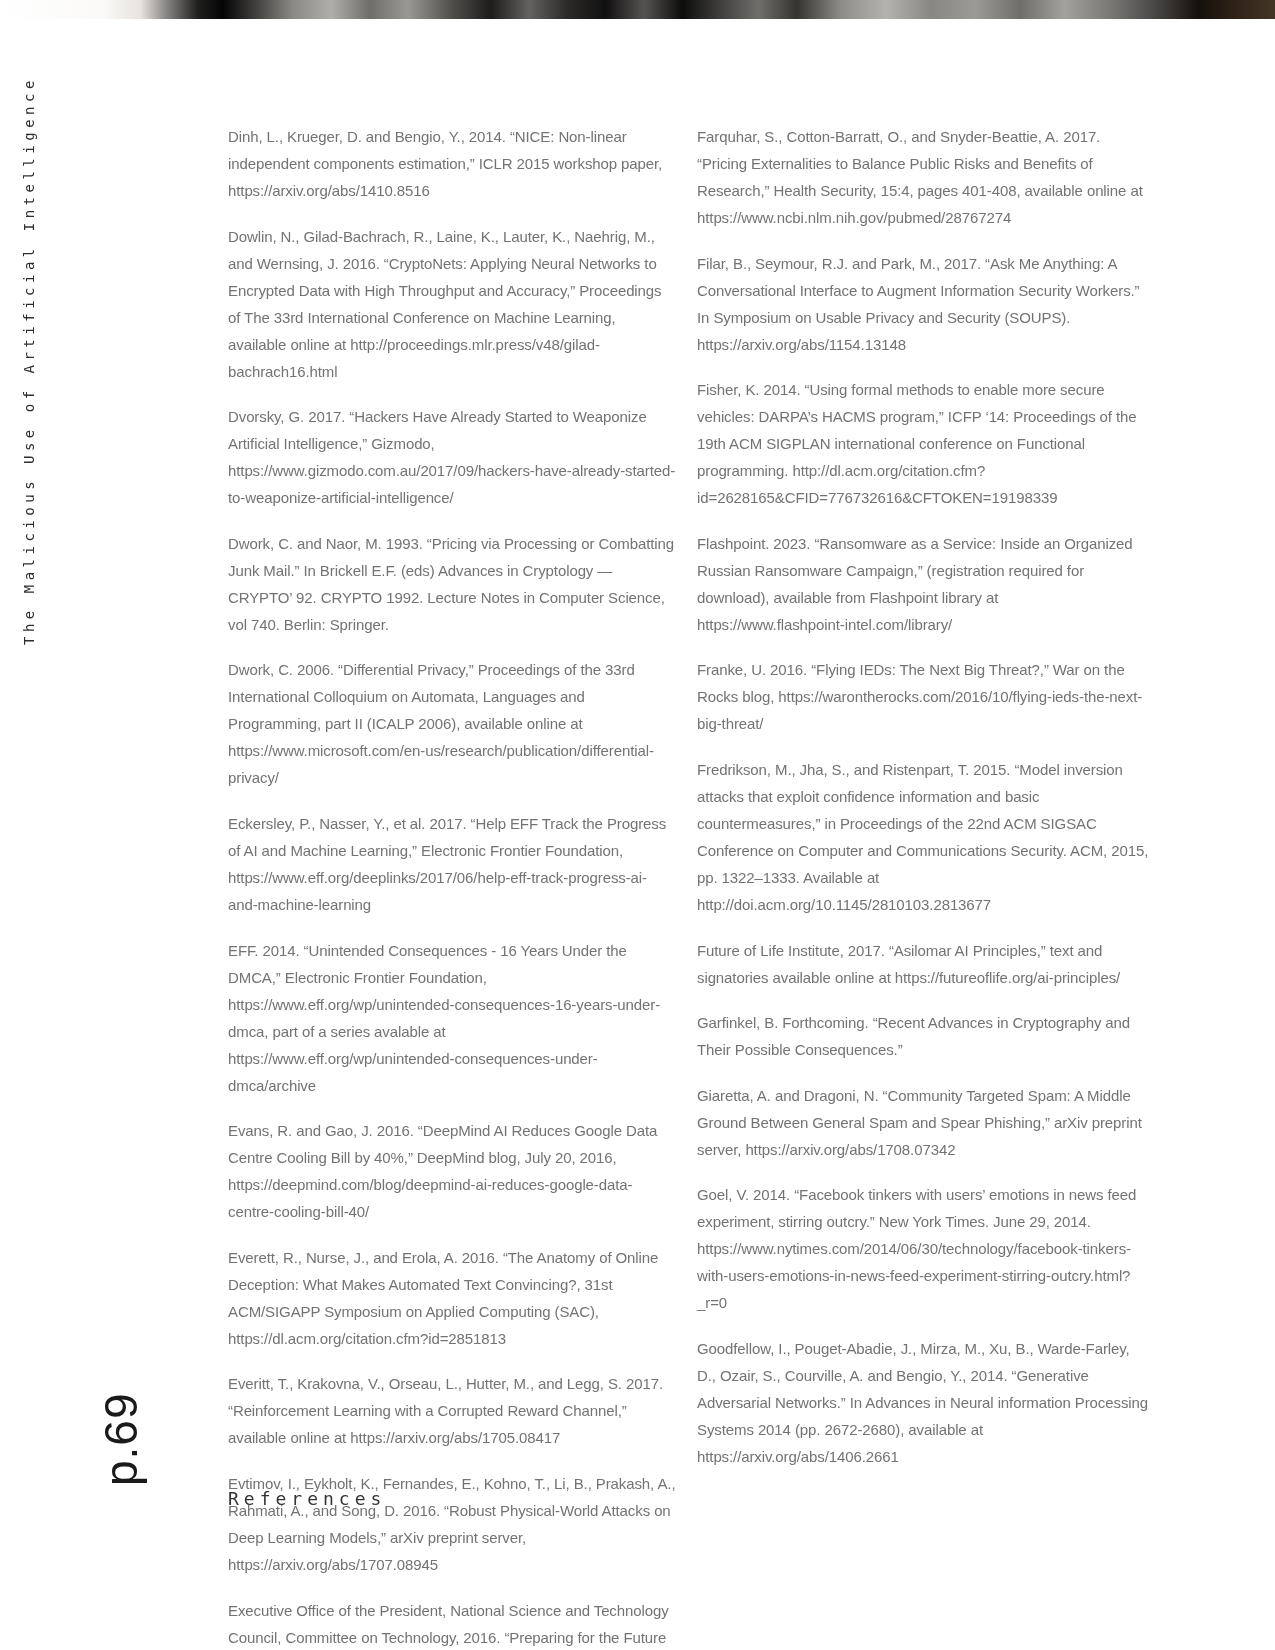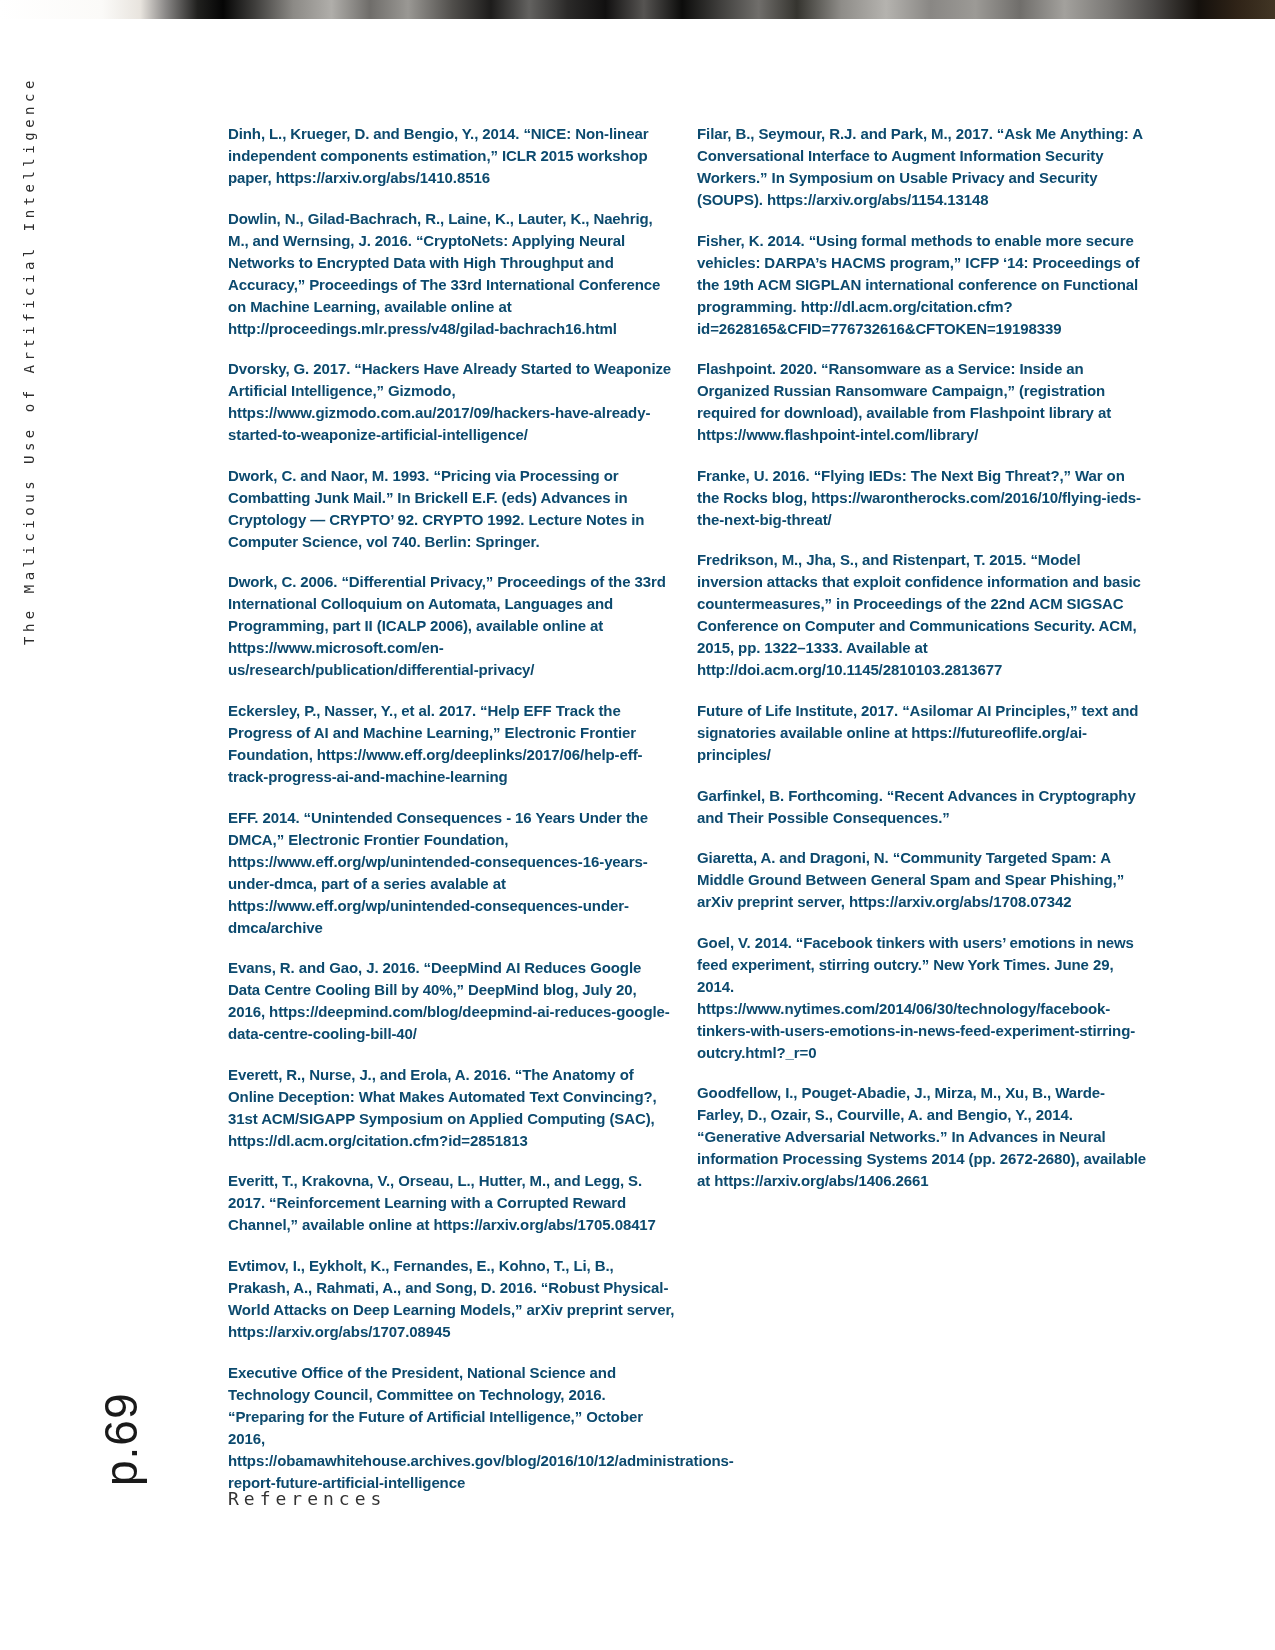--- a/index.html
+++ b/index.html
@@ -51,24 +51,23 @@
   .col {
     position: absolute;
     top: 123px;
   }
   .col-left  { left: 228px; width: 448px; }
   .col-right { left: 697px; width: 452px; }
 
   .ref {
     margin: 0 0 18.6px 0;
     font-size: 15px;
-    line-height: 22px;
+    line-height: 27px;
     letter-spacing: -0.1px;
-    color: #0c4a6e;
-    font-weight: bold;
+    color: #737373;
   }
 
   
   .page-number {
     position: absolute;
     left: 94px;
     top: 1486px;
     transform: rotate(-90deg);
     transform-origin: 0 0;
     white-space: nowrap;
@@ -106,23 +105,24 @@
     <p class="ref">Eckersley, P., Nasser, Y., et al. 2017. “Help EFF Track the Progress of AI and Machine Learning,” Electronic Frontier Foundation, https://www.eff.org/deeplinks/2017/06/help-eff-track-progress-ai-and-machine-learning</p>
     <p class="ref">EFF. 2014. “Unintended Consequences - 16 Years Under the DMCA,” Electronic Frontier Foundation, https://www.eff.org/wp/unintended-consequences-16-years-under-dmca, part of a series avalable at https://www.eff.org/wp/unintended-consequences-under-dmca/archive</p>
     <p class="ref">Evans, R. and Gao, J. 2016. “DeepMind AI Reduces Google Data Centre Cooling Bill by 40%,” DeepMind blog, July 20, 2016, https://deepmind.com/blog/deepmind-ai-reduces-google-data-centre-cooling-bill-40/</p>
     <p class="ref">Everett, R., Nurse, J., and Erola, A. 2016. “The Anatomy of Online Deception: What Makes Automated Text Convincing?, 31st ACM/SIGAPP Symposium on Applied Computing (SAC), https://dl.acm.org/citation.cfm?id=2851813</p>
     <p class="ref">Everitt, T., Krakovna, V., Orseau, L., Hutter, M., and Legg, S. 2017. “Reinforcement Learning with a Corrupted Reward Channel,” available online at https://arxiv.org/abs/1705.08417</p>
     <p class="ref">Evtimov, I., Eykholt, K., Fernandes, E., Kohno, T., Li, B., Prakash, A., Rahmati, A., and Song, D. 2016. “Robust Physical-World Attacks on Deep Learning Models,” arXiv preprint server, https://arxiv.org/abs/1707.08945</p>
     <p class="ref">Executive Office of the President, National Science and Technology Council, Committee on Technology, 2016. “Preparing for the Future of Artificial Intelligence,” October 2016, https://obamawhitehouse.archives.gov/blog/2016/10/12/administrations-report-future-artificial-intelligence</p>
   </div>
 
 <div class="col col-right">
+    <p class="ref">Farquhar, S., Cotton-Barratt, O., and Snyder-Beattie, A. 2017. “Pricing Externalities to Balance Public Risks and Benefits of Research,” Health Security, 15:4, pages 401-408, available online at https://www.ncbi.nlm.nih.gov/pubmed/28767274</p>
     <p class="ref">Filar, B., Seymour, R.J. and Park, M., 2017. “Ask Me Anything: A Conversational Interface to Augment Information Security Workers.” In Symposium on Usable Privacy and Security (SOUPS). https://arxiv.org/abs/1154.13148</p>
     <p class="ref">Fisher, K. 2014. “Using formal methods to enable more secure vehicles: DARPA’s HACMS program,” ICFP ‘14: Proceedings of the 19th ACM SIGPLAN international conference on Functional programming. http://dl.acm.org/citation.cfm?id=2628165&amp;CFID=776732616&amp;CFTOKEN=19198339</p>
-    <p class="ref">Flashpoint. 2020. “Ransomware as a Service: Inside an Organized Russian Ransomware Campaign,” (registration required for download), available from Flashpoint library at https://www.flashpoint-intel.com/library/</p>
+    <p class="ref">Flashpoint. 2023. “Ransomware as a Service: Inside an Organized Russian Ransomware Campaign,” (registration required for download), available from Flashpoint library at https://www.flashpoint-intel.com/library/</p>
     <p class="ref">Franke, U. 2016. “Flying IEDs: The Next Big Threat?,” War on the Rocks blog, https://warontherocks.com/2016/10/flying-ieds-the-next-big-threat/</p>
     <p class="ref">Fredrikson, M., Jha, S., and Ristenpart, T. 2015. “Model inversion attacks that exploit confidence information and basic countermeasures,” in Proceedings of the 22nd ACM SIGSAC Conference on Computer and Communications Security. ACM, 2015, pp. 1322–1333. Available at http://doi.acm.org/10.1145/2810103.2813677</p>
     <p class="ref">Future of Life Institute, 2017. “Asilomar AI Principles,” text and signatories available online at https://futureoflife.org/ai-principles/</p>
     <p class="ref">Garfinkel, B. Forthcoming. “Recent Advances in Cryptography and Their Possible Consequences.”</p>
     <p class="ref">Giaretta, A. and Dragoni, N. “Community Targeted Spam: A Middle Ground Between General Spam and Spear Phishing,” arXiv preprint server, https://arxiv.org/abs/1708.07342</p>
     <p class="ref">Goel, V. 2014. “Facebook tinkers with users’ emotions in news feed experiment, stirring outcry.” New York Times. June 29, 2014. https://www.nytimes.com/2014/06/30/technology/facebook-tinkers-with-users-emotions-in-news-feed-experiment-stirring-outcry.html?_r=0</p>
     <p class="ref">Goodfellow, I., Pouget-Abadie, J., Mirza, M., Xu, B., Warde-Farley, D., Ozair, S., Courville, A. and Bengio, Y., 2014. “Generative Adversarial Networks.” In Advances in Neural information Processing Systems 2014 (pp. 2672-2680), available at https://arxiv.org/abs/1406.2661</p>
   </div>
 
 <div class="page-number">p.69</div>

